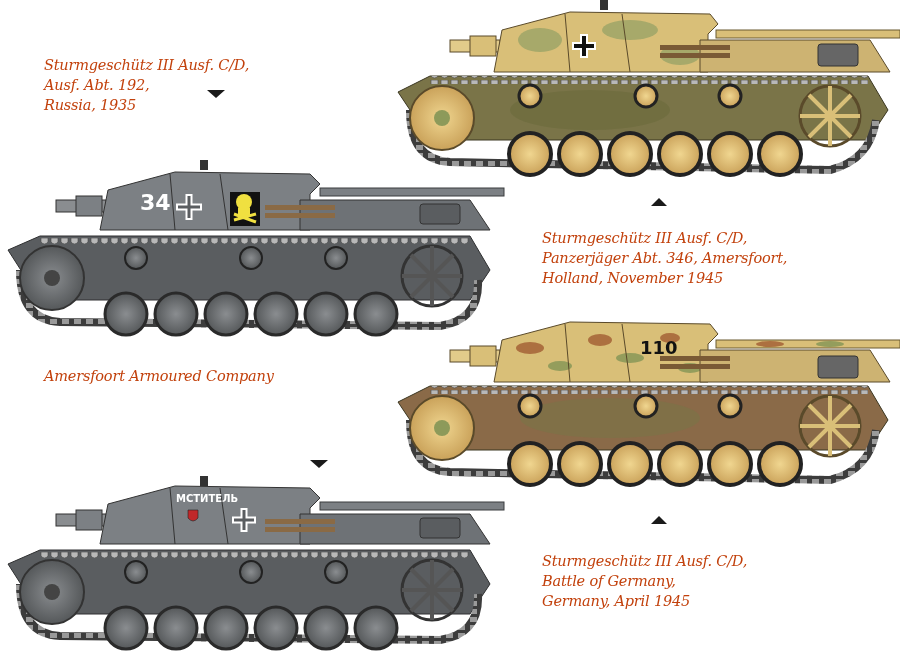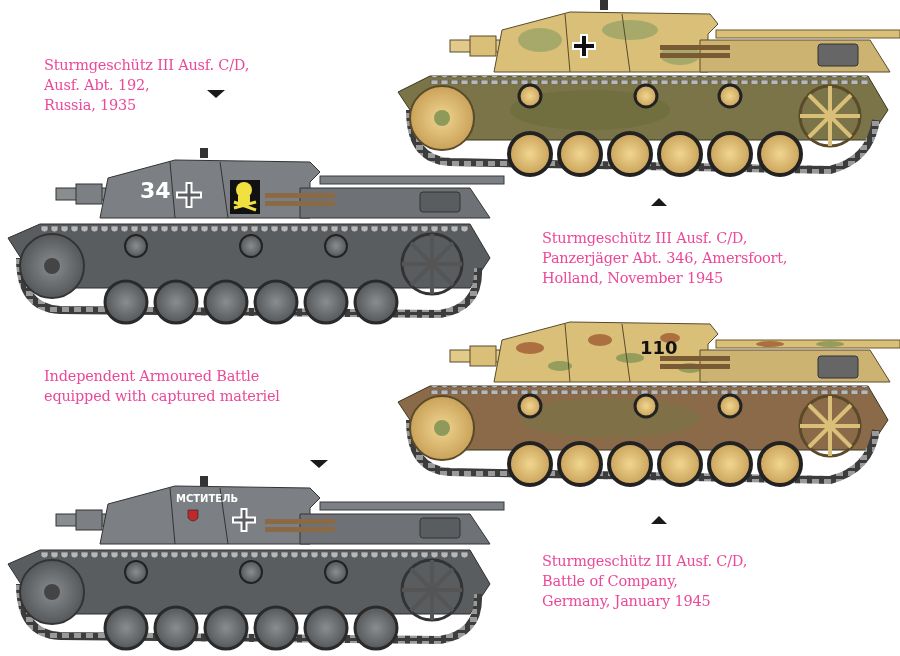--- a/index.html
+++ b/index.html
@@ -1,17 +1,17 @@
 <!DOCTYPE html>
 <html><head>
 <meta charset="utf-8">
 <style>
   html, body { margin:0; padding:0; background:#ffffff; }
   body { width:900px; height:656px; position:relative; overflow:hidden; font-family:"DejaVu Serif", serif; }
-  .caption { position:absolute; font-size:14.5px; line-height:20px; color:#ec4899; white-space:nowrap; letter-spacing:-0.2px; }
+  .caption { position:absolute; font-style:italic; font-size:14.5px; line-height:20px; color:#c2410c; white-space:nowrap; letter-spacing:-0.2px; }
   .caption div { margin:0; }
   .arrow { position:absolute; width:0; height:0; }
   .arrow.down { border-left:9px solid transparent; border-right:9px solid transparent; border-top:8px solid #1a1a1a; }
   .arrow.up { border-left:8px solid transparent; border-right:8px solid transparent; border-bottom:8px solid #1a1a1a; }
   .tank { position:absolute; }
   svg { display:block; }
 </style>
 </head>
 <body>
 
@@ -23,29 +23,28 @@
 <div class="arrow down" style="left:207px; top:90px;"></div>
 
 <div class="caption" style="left:542px; top:228px;">
   <div>Sturmgeschütz III Ausf. C/D,</div>
   <div>Panzerjäger Abt. 346, Amersfoort,</div>
   <div>Holland, November 1945</div>
 </div>
 <div class="arrow up" style="left:651px; top:198px;"></div>
 
 <div class="caption" style="left:44px; top:366px;">
-  <div>Independent Armoured Battle</div>
-  <div>equipped with captured materiel</div>
+  <div>Amersfoort Armoured Company</div>
 </div>
 <div class="arrow down" style="left:310px; top:460px;"></div>
 
 <div class="caption" style="left:542px; top:551px;">
   <div>Sturmgeschütz III Ausf. C/D,</div>
-  <div>Battle of Company,</div>
-  <div>Germany, January 1945</div>
+  <div>Battle of Germany,</div>
+  <div>Germany, April 1945</div>
 </div>
 <div class="arrow up" style="left:651px; top:516px;"></div>
 
 <svg width="0" height="0" style="position:absolute">
   <defs>
     <pattern id="trackPat" width="12" height="8" patternUnits="userSpaceOnUse">
       <rect width="12" height="8" fill="#3c3c3c"></rect>
       <rect x="2" y="1" width="7" height="5" fill="#9a9a9a"></rect>
     </pattern>
     <pattern id="teethPat" width="10" height="8" patternUnits="userSpaceOnUse">
@@ -56,21 +55,21 @@
       <stop offset="0%" stop-color="#8a8d90"></stop>
       <stop offset="100%" stop-color="#55585a"></stop>
     </radialGradient>
     <radialGradient id="yellowWheel" cx="50%" cy="50%" r="50%">
       <stop offset="0%" stop-color="#f0d690"></stop>
       <stop offset="100%" stop-color="#caa25a"></stop>
     </radialGradient>
   </defs>
 </svg>
 
-<div class="tank" style="left:0px; top:138px;">
+<div class="tank" style="left:0px; top:150px;">
   <svg width="510" height="190" viewBox="0 0 510 190">
 
     <rect x="320" y="38" width="184" height="8" fill="#7c8084" stroke="#3a3c3e" stroke-width="1"></rect>
 
     <rect x="56" y="50" width="50" height="12" fill="#8a8d90" stroke="#333" stroke-width="1"></rect>
     <rect x="76" y="46" width="26" height="20" fill="#7c8084" stroke="#333" stroke-width="1"></rect>
 
     <path d="M100 80 L108 40 L175 22 L310 24 L320 34 L310 44 L310 80 Z" fill="#7c8084" stroke="#333" stroke-width="1"></path>
     <path d="M170 24 L175 80" stroke="#333" stroke-width="1"></path>
     <path d="M220 24 L228 80" stroke="#333" stroke-width="1"></path>

